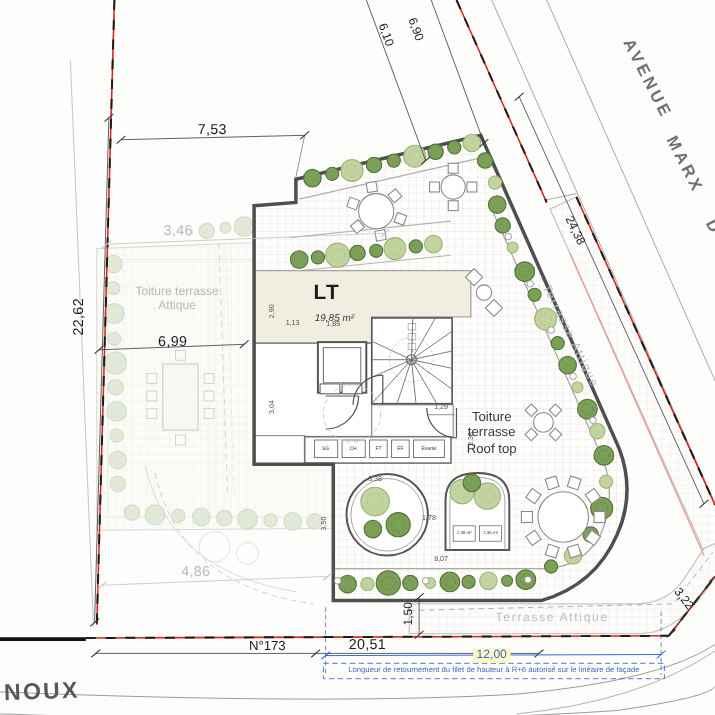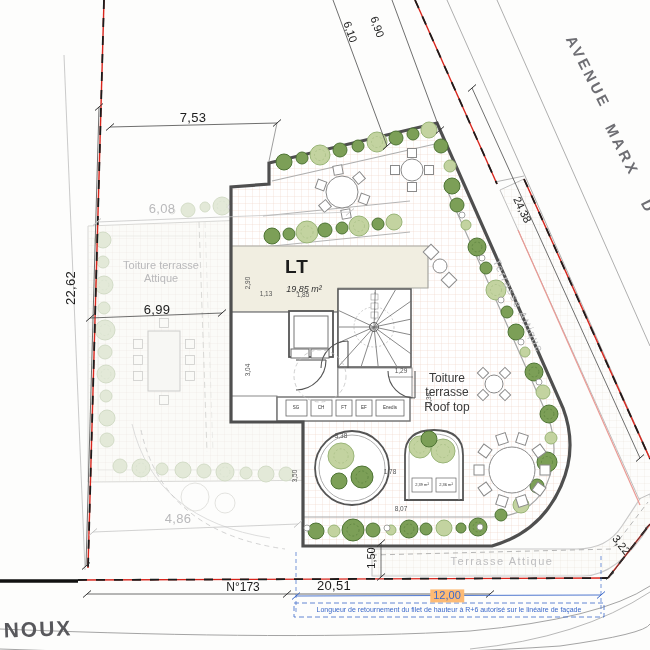--- a/index.html
+++ b/index.html
@@ -6,21 +6,21 @@
   #canvas{position:relative;width:650px;height:650px;background:#fdfdfc;overflow:hidden;
           font-family:"Liberation Sans",sans-serif;}
   #drawing{position:absolute;left:0;top:0;}
   .lbl{position:absolute;transform:translate(-50%,-50%);color:#1c1c1c;white-space:nowrap;
        line-height:1.2;font-family:"Liberation Sans",sans-serif;}
   .dim{font-size:13px;letter-spacing:.3px;}
   .dim-sm{font-size:11px;}
   .dim-xs{font-size:6.5px;color:#555;}
   .faded{color:#b9b9bb;}
   .blue{color:#3b68c9;}
-  .bg{background:#fdba74;padding:0 3px;}
+  .bg{background:#fef9c3;padding:0 3px;}
   .street{color:#6e6e73;font-weight:bold;letter-spacing:3px;font-size:15px;}
   .rue{font-size:21px;letter-spacing:2px;color:#58585c;font-weight:bold;}
   .parcel{font-weight:normal;font-size:12px;}
   .lt{font-size:19px;font-weight:bold;letter-spacing:1px;}
   .area-sub{font-size:9px;font-style:italic;color:#333;}
   .room-label{font-size:12px;color:#3a3a3a;text-align:center;white-space:normal;width:64px;}
   .attique-label{font-size:11px;color:#b9b9bb;text-align:center;white-space:normal;width:94px;}
   .attique-inline{font-size:11px;color:#bdbdbf;letter-spacing:1.5px;}
   .note{font-size:7px;}
   .util{font-size:4.5px;color:#333;}
@@ -379,21 +379,21 @@
 </svg>
 
 <div class="lbl street" style="left:588px;top:72px;transform:translate(-50%,-50%) rotate(63deg)">AVENUE</div>
 <div class="lbl street" style="left:622px;top:150px;transform:translate(-50%,-50%) rotate(63deg)">MARX</div>
 <div class="lbl street" style="left:648px;top:207px;transform:translate(-50%,-50%) rotate(63deg)">D</div>
 <div class="lbl rue" style="left:38px;top:629px;transform:translate(-50%,-50%) rotate(-2deg)">NOUX</div>
 <div class="lbl parcel" style="left:243px;top:587px">N°173</div>
 
 <div class="lbl dim" style="left:193px;top:118px">7,53</div>
 <div class="lbl dim" style="left:71px;top:288px;transform:translate(-50%,-50%) rotate(-90deg)">22,62</div>
-<div class="lbl dim faded" style="left:162px;top:209px">6,08</div>
+<div class="lbl dim faded" style="left:162px;top:209px">3,46</div>
 <div class="lbl dim" style="left:157px;top:310px">6,99</div>
 <div class="lbl dim faded" style="left:178px;top:519px">4,86</div>
 <div class="lbl dim-sm" style="left:350px;top:32px;transform:translate(-50%,-50%) rotate(70deg)">6,10</div>
 <div class="lbl dim-sm" style="left:377px;top:27px;transform:translate(-50%,-50%) rotate(70deg)">6,90</div>
 <div class="lbl dim-sm" style="left:522px;top:210px;transform:translate(-50%,-50%) rotate(64deg)">24,38</div>
 <div class="lbl dim" style="left:334px;top:586px">20,51</div>
 <div class="lbl dim-sm blue bg" style="left: 447px; top: 596px; color: rgb(59, 104, 201);">12,00</div>
 <div class="lbl dim-sm" style="left:621px;top:545px;transform:translate(-50%,-50%) rotate(52deg)">3,22</div>
 <div class="lbl dim-sm" style="left:372px;top:558px;transform:translate(-50%,-50%) rotate(-90deg)">1,50</div>
 

